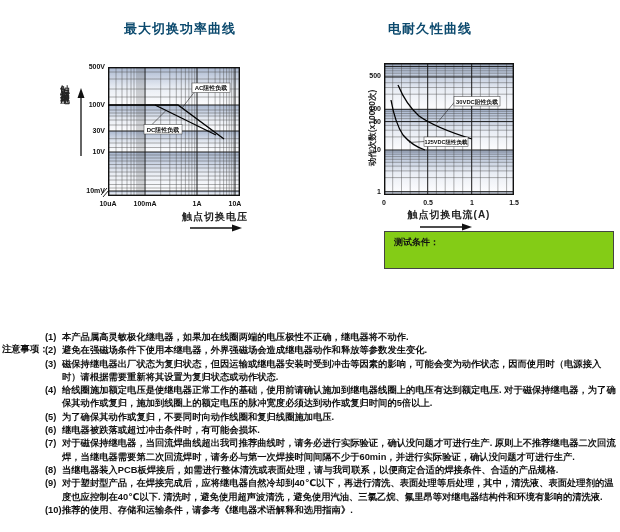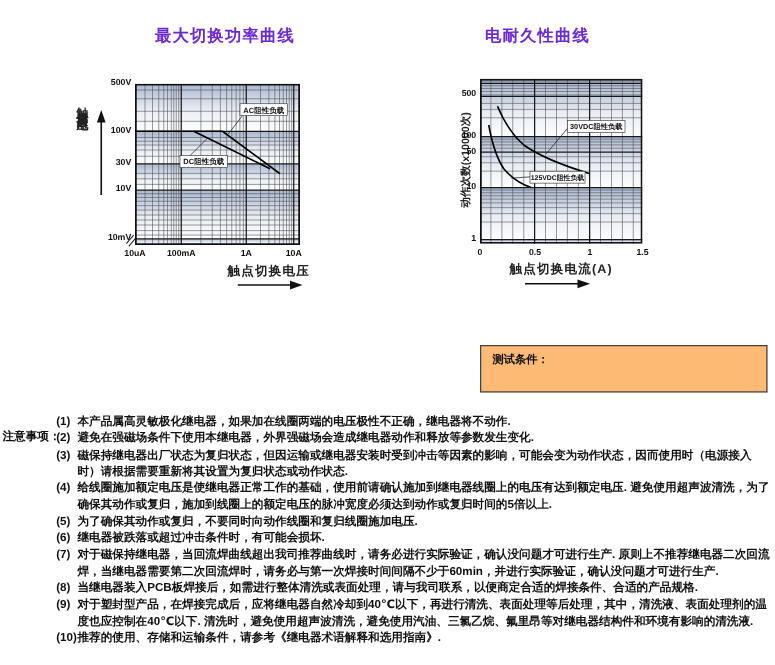--- a/index.html
+++ b/index.html
@@ -2,28 +2,28 @@
 <html><head>
 <meta charset="utf-8">
 <style>
   html,body{margin:0;padding:0;}
   body{
     width:620px;height:532px;background:#ffffff;position:relative;overflow:hidden;
     font-family:"Liberation Sans","DejaVu Sans",sans-serif;color:#1a1a1a;
     -webkit-font-smoothing:antialiased;
   }
   .abs{position:absolute;}
-  .chart-title{font-size:13px;font-weight:bold;text-align:center;color:#6d28d9;letter-spacing:1px;}
+  .chart-title{font-size:13px;font-weight:bold;text-align:center;color:#0c4a6e;letter-spacing:1px;}
   .ylab-left{writing-mode:vertical-rl;text-orientation:upright;font-size:9.5px;font-weight:bold;letter-spacing:2px;color:#222;}
   .ylab-right{font-size:8.5px;font-weight:bold;color:#222;text-align:center;transform:rotate(-90deg);transform-origin:center;white-space:nowrap;}
   .tick{font-size:7px;font-weight:bold;color:#111;line-height:8px;}
   .tick.r{text-align:right;}
   .tick.c{text-align:center;}
   .xlab{font-size:10px;font-weight:bold;text-align:center;color:#222;letter-spacing:1px;}
-  .testbox{border:1px solid #444;background:#fdba74;margin-top:45px;}
+  .testbox{border:1px solid #444;background:#84cc16;}
   .testbox div{font-size:9px;font-weight:bold;line-height:14px;padding-left:9px;color:#111;}
   .notes-head{font-size:9.3px;font-weight:bold;color:#111;}
   .note{display:flex;font-size:9.3px;font-weight:bold;line-height:13.3px;color:#111;}
   .note .num{flex:none;min-width:17px;}
   .note .txt{flex:1;}
   svg{display:block;}
   svg text{font-family:"Liberation Sans","DejaVu Sans",sans-serif;font-weight:bold;fill:#111;}
 </style>
 </head>
 <body>
@@ -160,21 +160,21 @@
   <div class="note">
     <span class="num">(2)</span>
     <div class="txt">避免在强磁场条件下使用本继电器，外界强磁场会造成继电器动作和释放等参数发生变化.</div>
   </div>
   <div class="note">
     <span class="num">(3)</span>
     <div class="txt">磁保持继电器出厂状态为复归状态，但因运输或继电器安装时受到冲击等因素的影响，可能会变为动作状态，因而使用时（电源接入时）请根据需要重新将其设置为复归状态或动作状态.</div>
   </div>
   <div class="note">
     <span class="num">(4)</span>
-    <div class="txt">给线圈施加额定电压是使继电器正常工作的基础，使用前请确认施加到继电器线圈上的电压有达到额定电压. 避免使用超声波清洗，为了确保其动作或复归，施加到线圈上的额定电压的脉冲宽度必须达到动作或复归时间的5倍以上.</div>
+    <div class="txt">给线圈施加额定电压是使继电器正常工作的基础，使用前请确认施加到继电器线圈上的电压有达到额定电压. 对于磁保持继电器，为了确保其动作或复归，施加到线圈上的额定电压的脉冲宽度必须达到动作或复归时间的5倍以上.</div>
   </div>
   <div class="note">
     <span class="num">(5)</span>
     <div class="txt">为了确保其动作或复归，不要同时向动作线圈和复归线圈施加电压.</div>
   </div>
   <div class="note">
     <span class="num">(6)</span>
     <div class="txt">继电器被跌落或超过冲击条件时，有可能会损坏.</div>
   </div>
   <div class="note">

